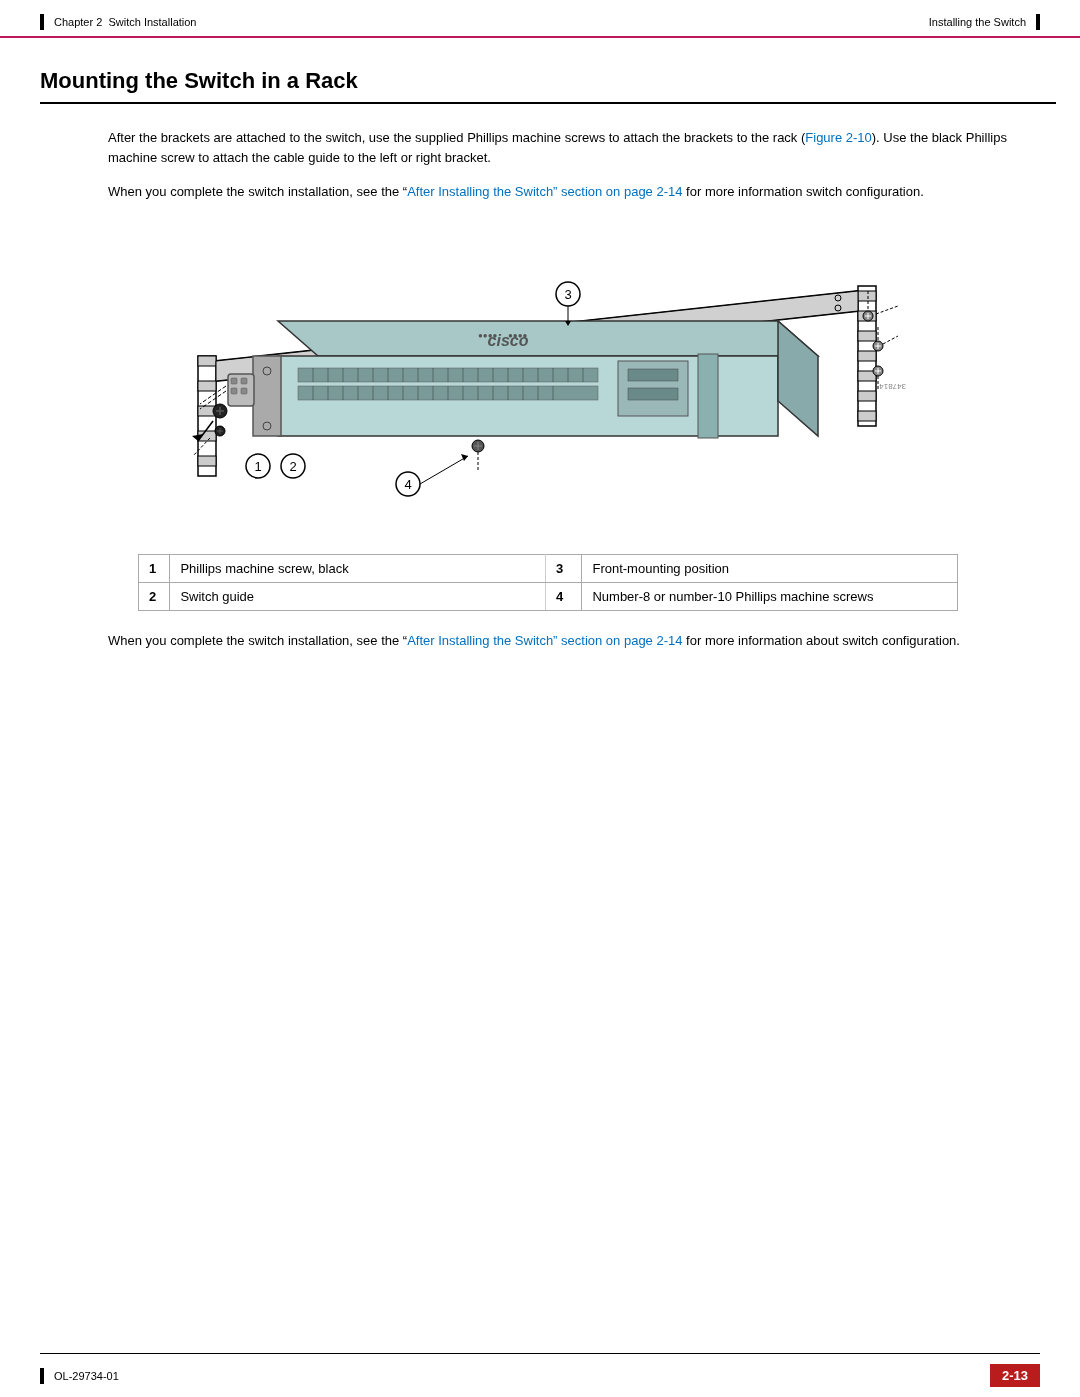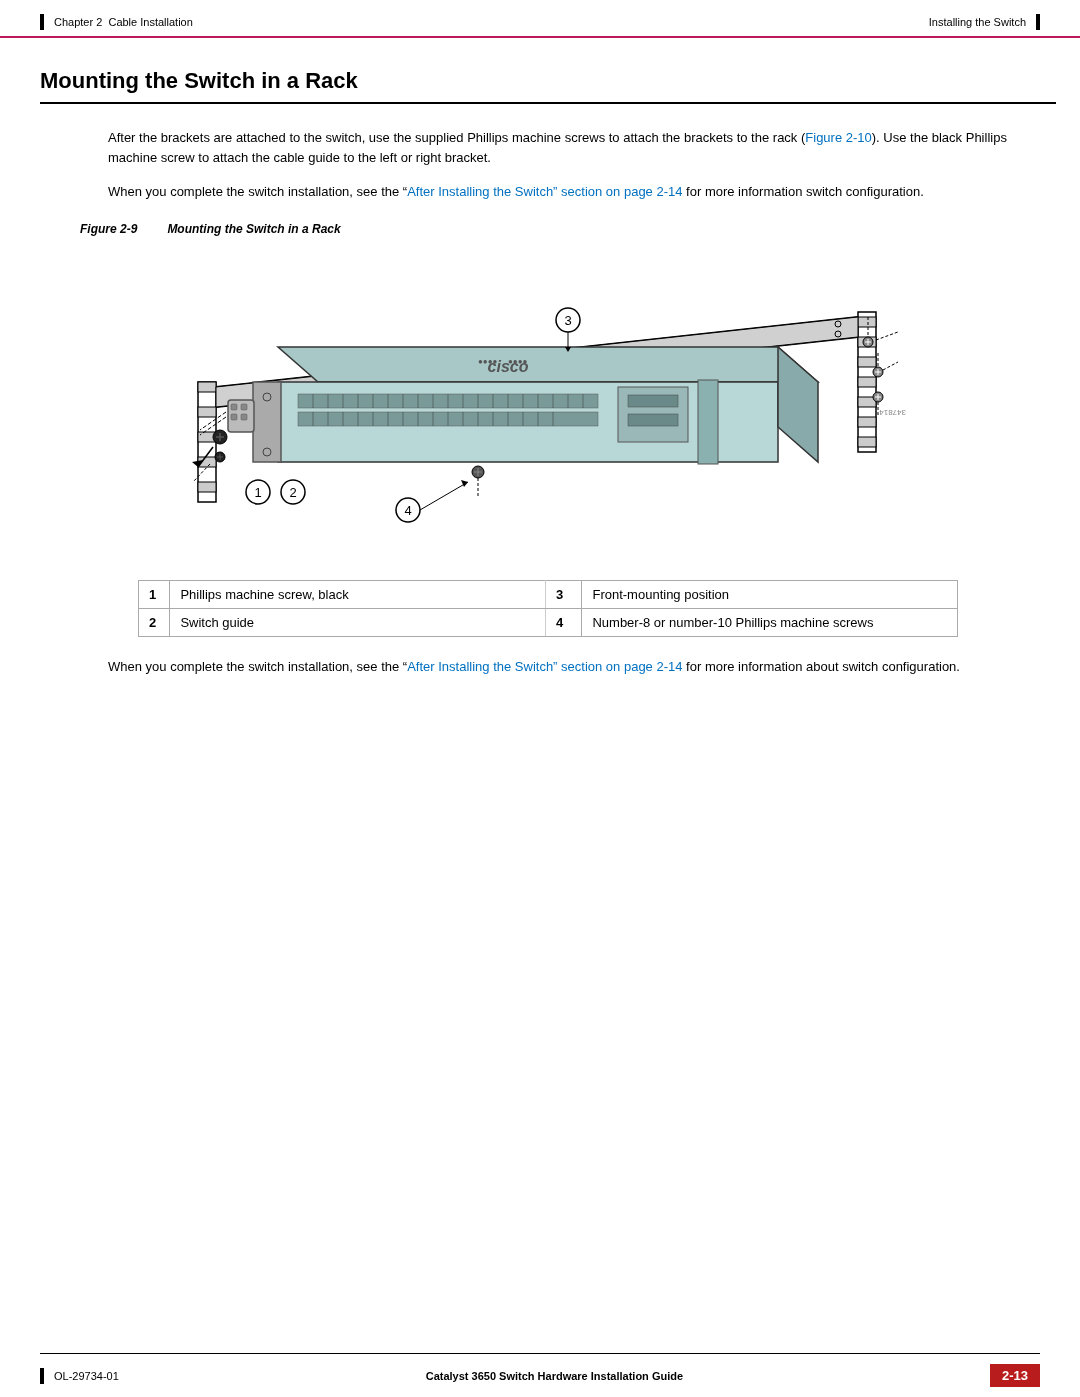--- a/index.html
+++ b/index.html
@@ -178,46 +178,40 @@
       padding: 4px 12px;
     }
   </style>
 </head>
 <body>
 
 <div class="page-header">
   <div class="header-left">
     <span class="bar"></span>
     <span>Chapter 2</span>&nbsp;&nbsp;
-    <span>Cable Installation</span>
+    <span>Switch Installation</span>
   </div>
   <div class="header-right">
     <span>Installing the Switch</span>
     <span class="bar"></span>
   </div>
 </div>
 
 <div class="content">
 
   <h1 class="page-title">Mounting the Switch in a Rack</h1>
 
   <p class="body-text">
     <span>After the brackets are attached to the switch, use the supplied Phillips machine screws to attach the brackets to the rack (</span><a class="link">Figure 2-10</a><span>). Use the black Phillips machine screw to attach the cable guide to the left or right bracket.</span>
   </p>
 
   <p class="body-text">
     <span>When you complete the switch installation, see the “</span><a class="link">After Installing the Switch” section on page 2-14</a><span> for more information switch configuration.</span>
   </p>
 
-  <div class="figure-label">
-    <strong>
-      <span>Figure 2-9</span>&nbsp;&nbsp;&nbsp;&nbsp;&nbsp;&nbsp;&nbsp;&nbsp;
-      <span>Mounting the Switch in a Rack</span>
-    </strong>
-  </div>
 
   <div class="figure-container">
     <svg class="figure-svg" viewBox="0 0 820 300" xmlns="http://www.w3.org/2000/svg">
 
       <g>
         <rect x="60" y="130" width="18" height="120" fill="none" stroke="#000" stroke-width="1.5"></rect>
         <rect x="60" y="130" width="18" height="10" fill="#ccc" stroke="#000" stroke-width="1"></rect>
         <rect x="60" y="155" width="18" height="10" fill="#ccc" stroke="#000" stroke-width="1"></rect>
         <rect x="60" y="180" width="18" height="10" fill="#ccc" stroke="#000" stroke-width="1"></rect>
         <rect x="60" y="205" width="18" height="10" fill="#ccc" stroke="#000" stroke-width="1"></rect>
@@ -415,19 +409,16 @@
     <span>When you complete the switch installation, see the “</span><a class="link">After Installing the Switch” section on page 2-14</a><span> for more information about switch configuration.</span>
   </p>
 
 </div>
 
 <div class="page-footer">
   <div class="footer-left">
     <span class="bar"></span>
     <span>OL-29734-01</span>
   </div>
-  <div class="footer-center">
-    <span>Catalyst 3650 Switch Hardware Installation Guide</span>
-  </div>
   <div class="footer-right">
     <div class="page-num-box">2-13</div>
   </div>
 </div>
 
 </body></html>

